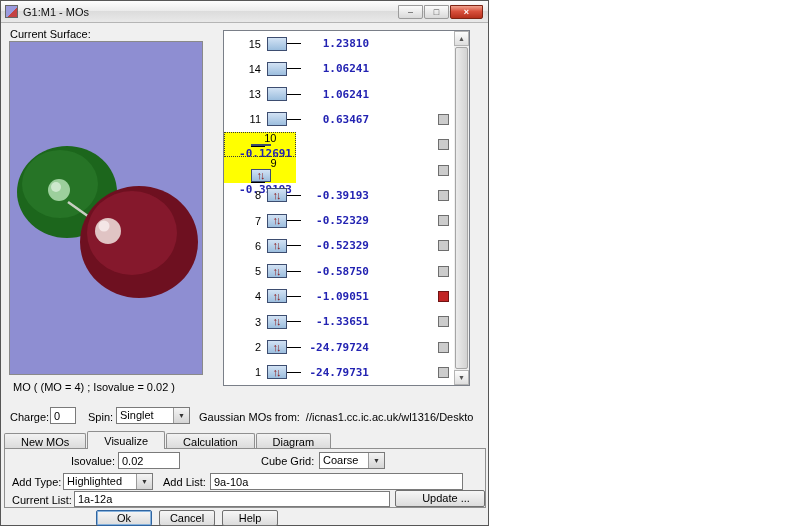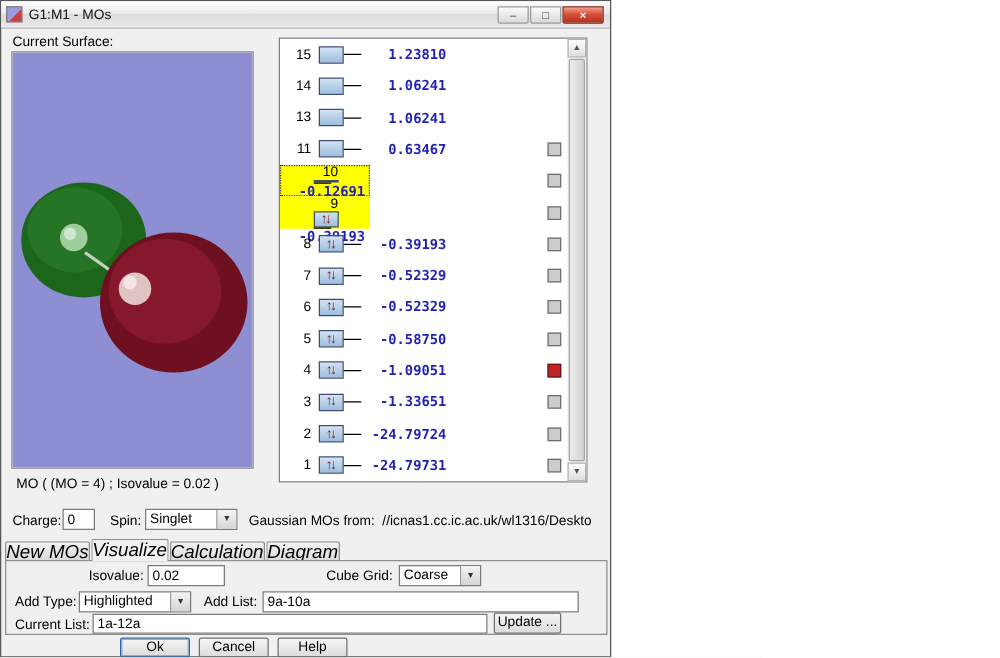--- a/index.html
+++ b/index.html
@@ -33,21 +33,21 @@
 
   
   .mo-list { position:absolute; left:222px; top:29px; width:247px; height:356px;
              background:#ffffff; border:1px solid #7a7f88; box-sizing:border-box; }
   .mo-rows { position:absolute; left:0; top:0; right:15px; bottom:0;
              display:flex; flex-direction:column; }
   .mo-row { flex:1; display:flex; align-items:center; min-height:0; }
   .mo-main { display:flex; align-items:center; height:100%; padding-right:4px; }
   .mo-main.hl { background:#ffff00;flex-direction:column; }
   .mo-main.focused { outline:1px dotted #3a3a3a; outline-offset:-1px; }
-  .mo-num { width:20px; text-align:right; font-size:11px; color:#000; margin-left:5px; }
+  .mo-num { width:20px; text-align:right; font-size:11px; color:#000; margin-left:17px; }
   .mo-box { width:20px; height:14px; margin-left:6px; box-sizing:border-box;
             background:linear-gradient(#d2e2f4,#9cbede); border:1px solid #3d4d70;
             display:flex; align-items:center; justify-content:center; }
   .mo-box .arr { font-size:11px; line-height:1; color:#8b1616; font-weight:bold; margin:0 -1px; }
   .mo-line { width:14px; height:0; border-top:1px solid #000; }
   .mo-energy { width:64px; text-align:right; margin-left:4px;
                font-family:"DejaVu Sans Mono", monospace; font-size:11px; font-weight:bold;
                color:#2323b2; white-space:pre; }
   .mo-check { width:9px; height:9px; box-sizing:content-box; margin-left:auto; margin-right:5px;
               background:#cccccc; border:1px solid #6e6e6e; }
@@ -75,31 +75,31 @@
                  white-space:nowrap; overflow:hidden; }
   .combo-btn { width:15px; display:flex; align-items:center; justify-content:center;
                background:linear-gradient(#f4f4f4,#d5d5d5); border-left:1px solid #9a9a9a;
                font-size:7px; color:#333; }
   .source-line { position:absolute; left:198px; top:410px; width:286px; font-size:11px;
                  white-space:nowrap; overflow:hidden; }
   .source-line .path { margin-left:6px; }
 
   
   .tabs { position:absolute; left:3px; top:430px; display:flex; align-items:flex-end; height:18px; }
-  .tab { height:16px; line-height:16px; padding:0 0; font-size:15px; color:#000;
+  .tab { height:16px; line-height:16px; padding:0 16px; font-size:11px; color:#000;
          background:linear-gradient(#f2f2f2,#dadada); border:1px solid #8f8f8f; border-bottom:none;
-         border-radius:2px 2px 0 0; margin-right:1px; box-sizing:border-box;font-style:italic; }
+         border-radius:2px 2px 0 0; margin-right:1px; box-sizing:border-box; }
   .tab.active { height:18px; line-height:18px; background:#f0f0f0; position:relative; z-index:2; }
   .tabpanel { position:absolute; left:3px; top:447px; width:482px; height:60px;
               border:1px solid #8f8f8f; background:#f0f0f0; box-sizing:border-box; z-index:1; }
 
   .button { box-sizing:border-box; font-size:11px; color:#000; text-align:center;
             background:linear-gradient(#f6f6f6,#dcdcdc); border:1px solid #707070;
             border-radius:2px; }
-  .update-btn { position:absolute; left:390px; top:41px; width:54px; height:17px; line-height:15px; }
+  .update-btn { position:absolute; left:390px; top:41px; width:90px; height:17px; line-height:15px;padding-left:12px; }
 
   
   .footer-btn { position:absolute; top:509px; width:56px; height:16px; line-height:14px; }
   .footer-btn.ok { left:95px; border-color:#2f64a0; box-shadow:inset 0 0 0 1px #86b2dd; }
   .footer-btn.cancel { left:158px; }
   .footer-btn.help { left:221px; }
 </style>
 </head>
 <body>
 

